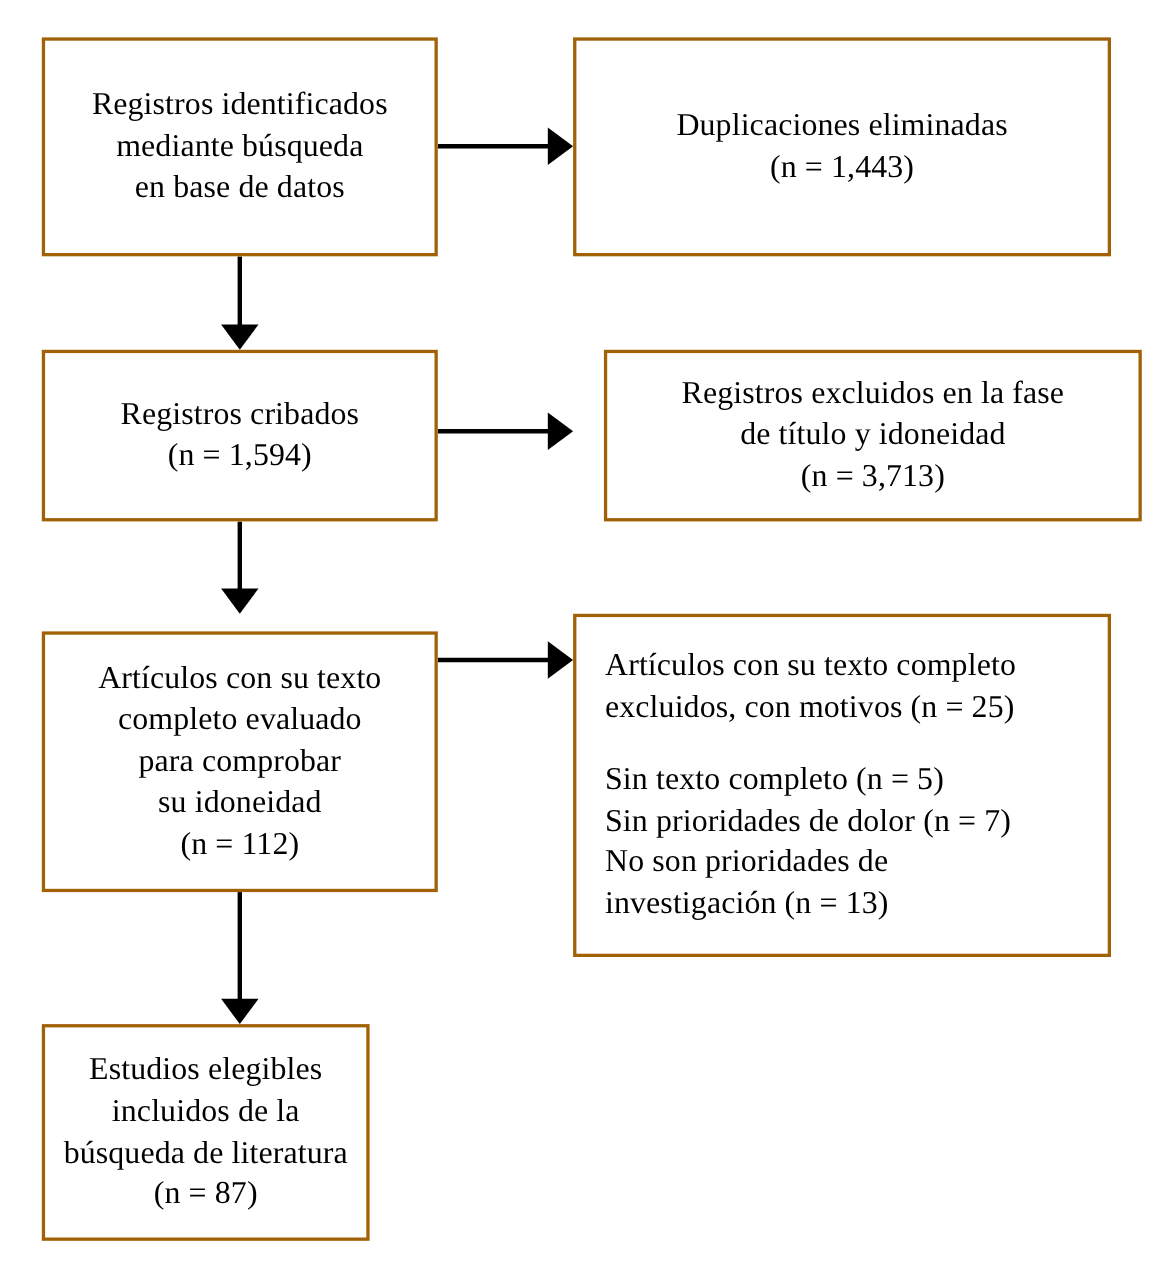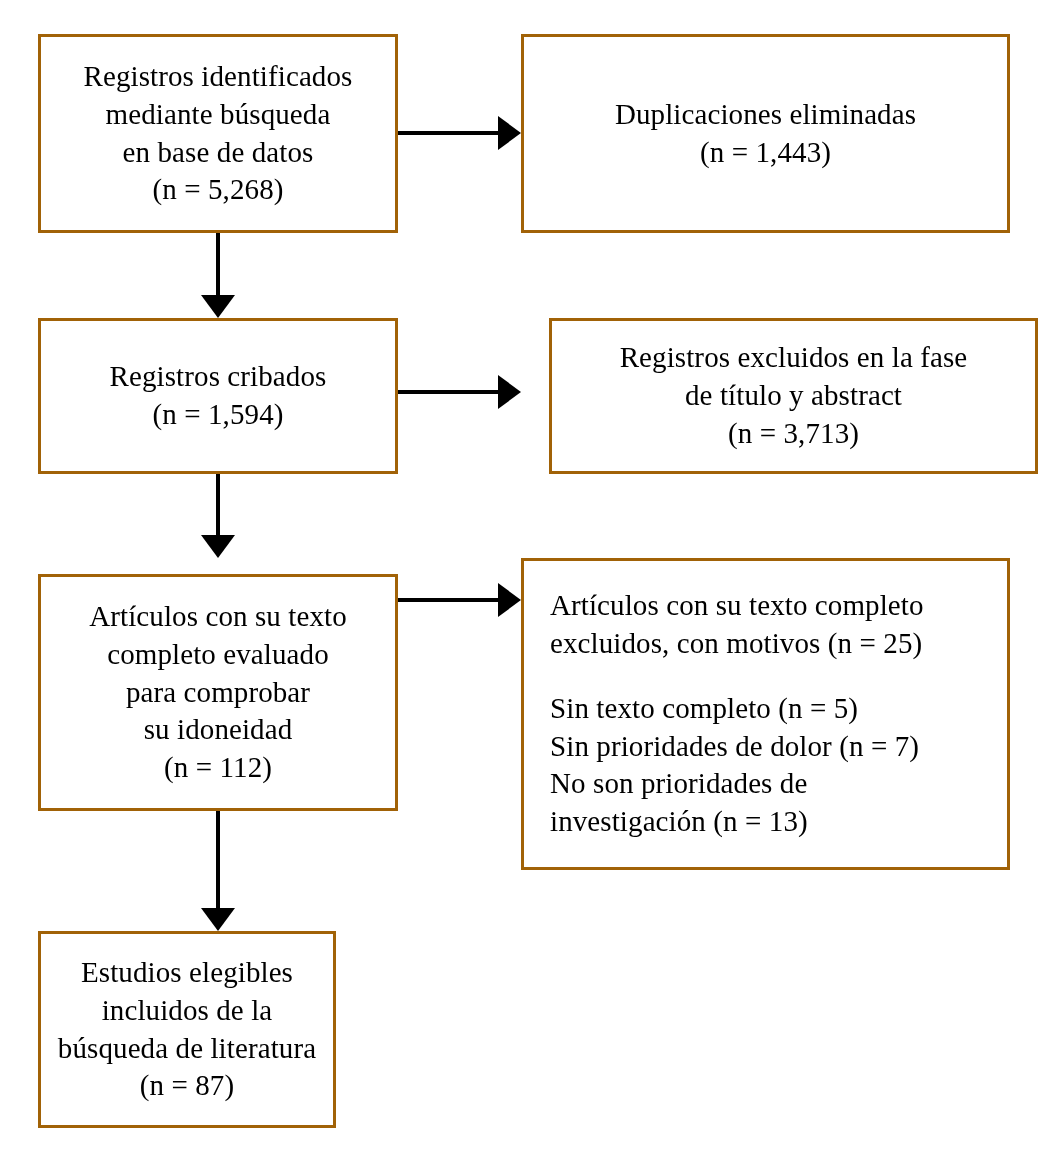--- a/index.html
+++ b/index.html
@@ -110,42 +110,41 @@
       <line class="edge-line" x1="218" y1="795" x2="218" y2="910"></line>
       <polygon class="edge-head" points="201,908 235,908 218,931"></polygon>
     </g>
   </svg>
 
   <div class="node center" style="left:38px; top:34px; width:360px; height:199px;">
     <div class="lines">
       <span class="tline">Registros identificados</span>
       <span class="tline">mediante búsqueda</span>
       <span class="tline">en base de datos</span>
-      <span class="tline">(n = 5,268)</span>
     </div>
   </div>
 
   <div class="node center" style="left:521px; top:34px; width:489px; height:199px;">
     <div class="lines">
       <span class="tline">Duplicaciones eliminadas</span>
       <span class="tline">(n = 1,443)</span>
     </div>
   </div>
 
   <div class="node center" style="left:38px; top:318px; width:360px; height:156px;">
     <div class="lines">
       <span class="tline">Registros cribados</span>
       <span class="tline">(n = 1,594)</span>
     </div>
   </div>
 
   <div class="node center" style="left:549px; top:318px; width:489px; height:156px;">
     <div class="lines">
       <span class="tline">Registros excluidos en la fase</span>
-      <span class="tline">de título y abstract</span>
+      <span class="tline">de título y idoneidad</span>
       <span class="tline">(n = 3,713)</span>
     </div>
   </div>
 
   <div class="node center" style="left:38px; top:574px; width:360px; height:237px;">
     <div class="lines">
       <span class="tline">Artículos con su texto</span>
       <span class="tline">completo evaluado</span>
       <span class="tline">para comprobar</span>
       <span class="tline">su idoneidad</span>

